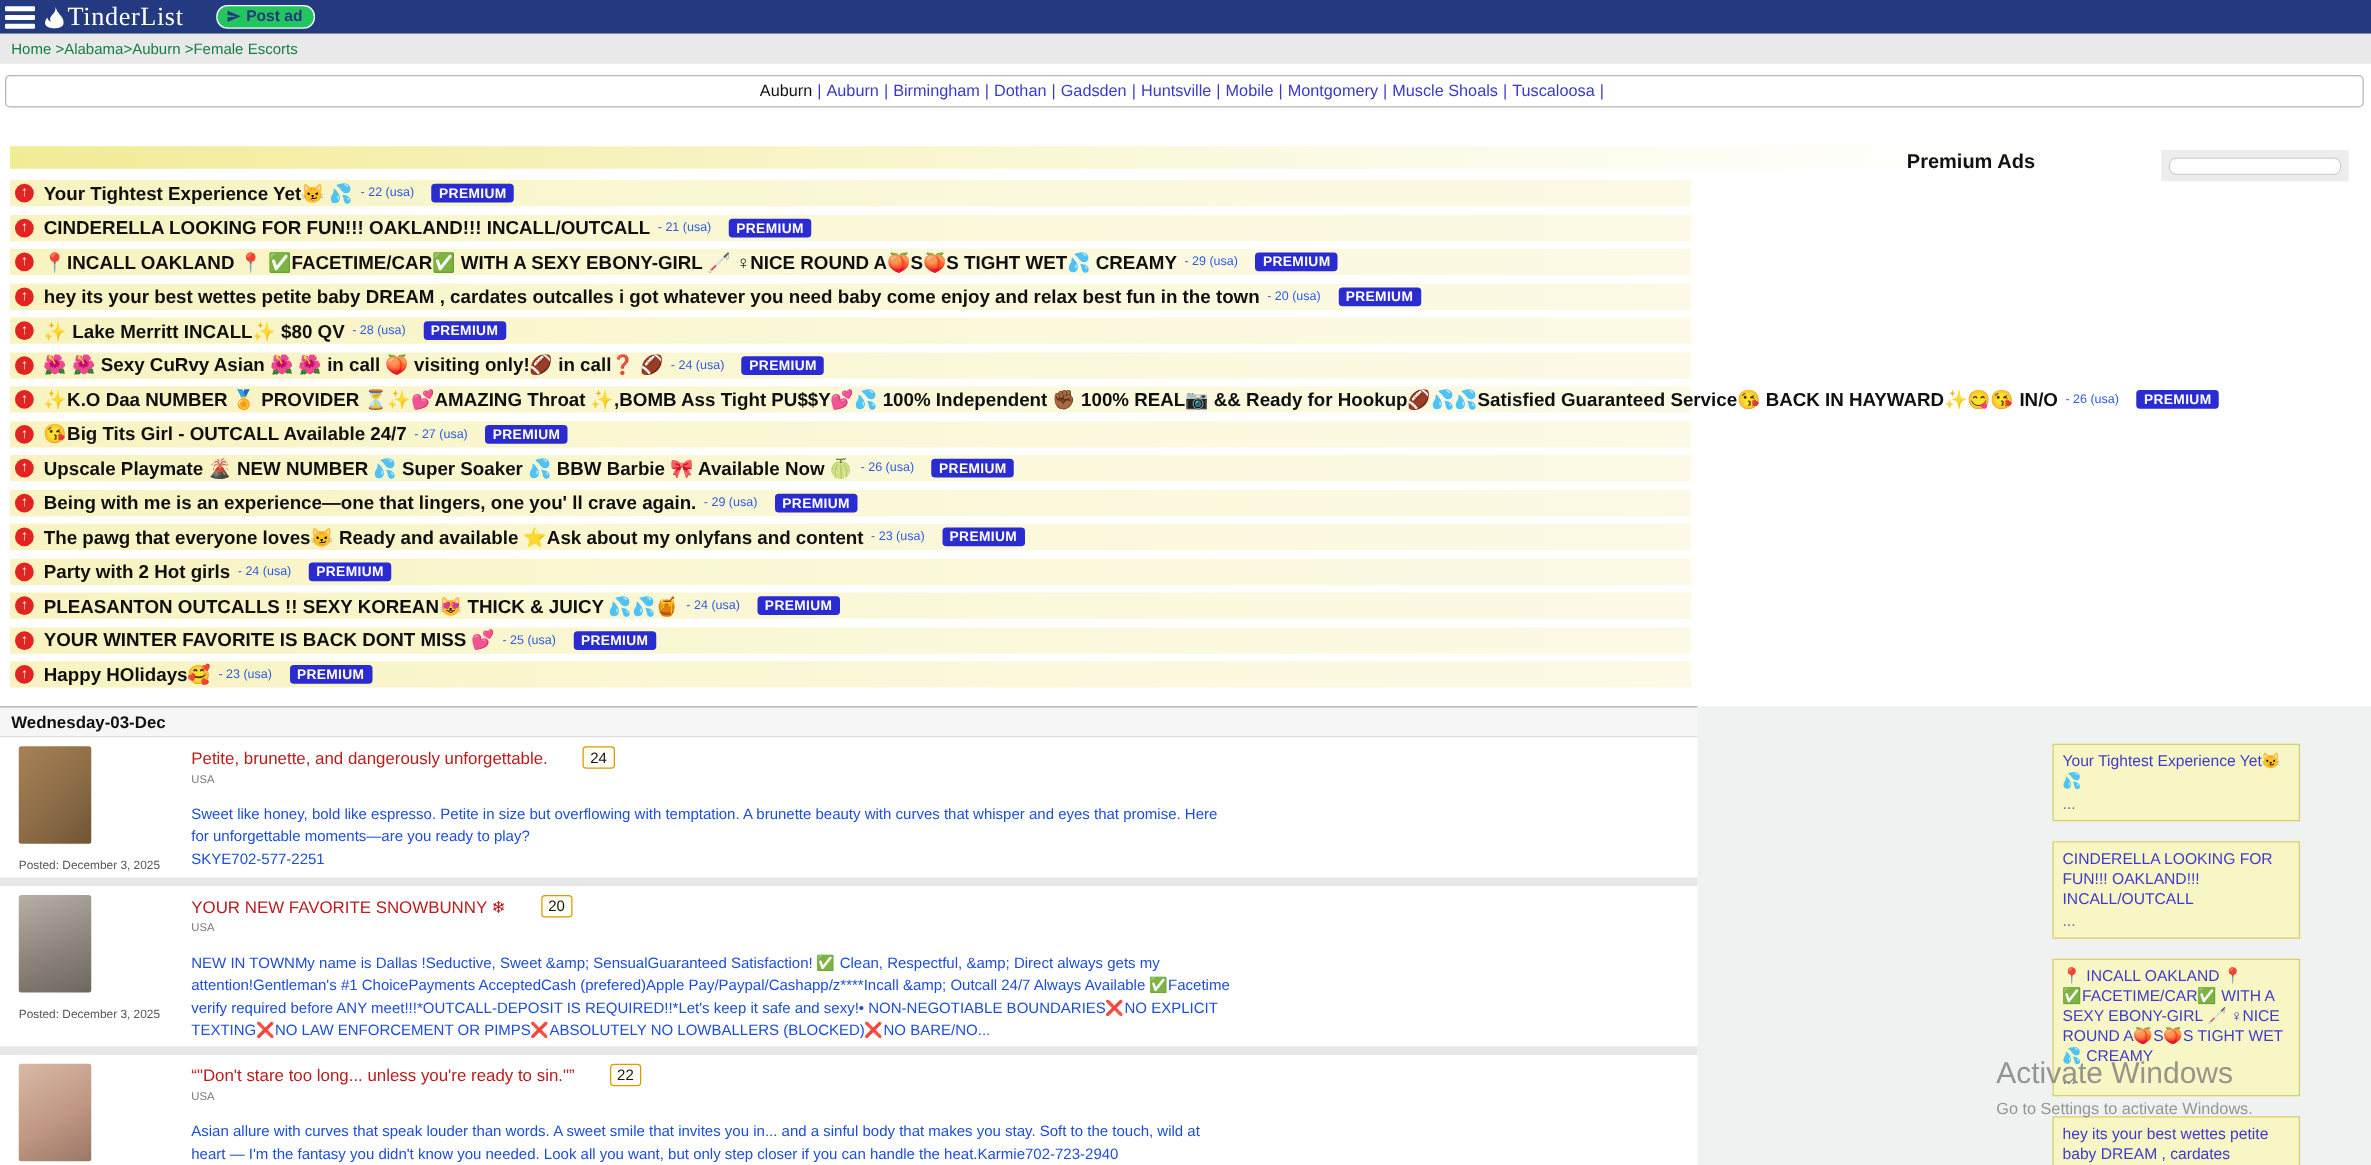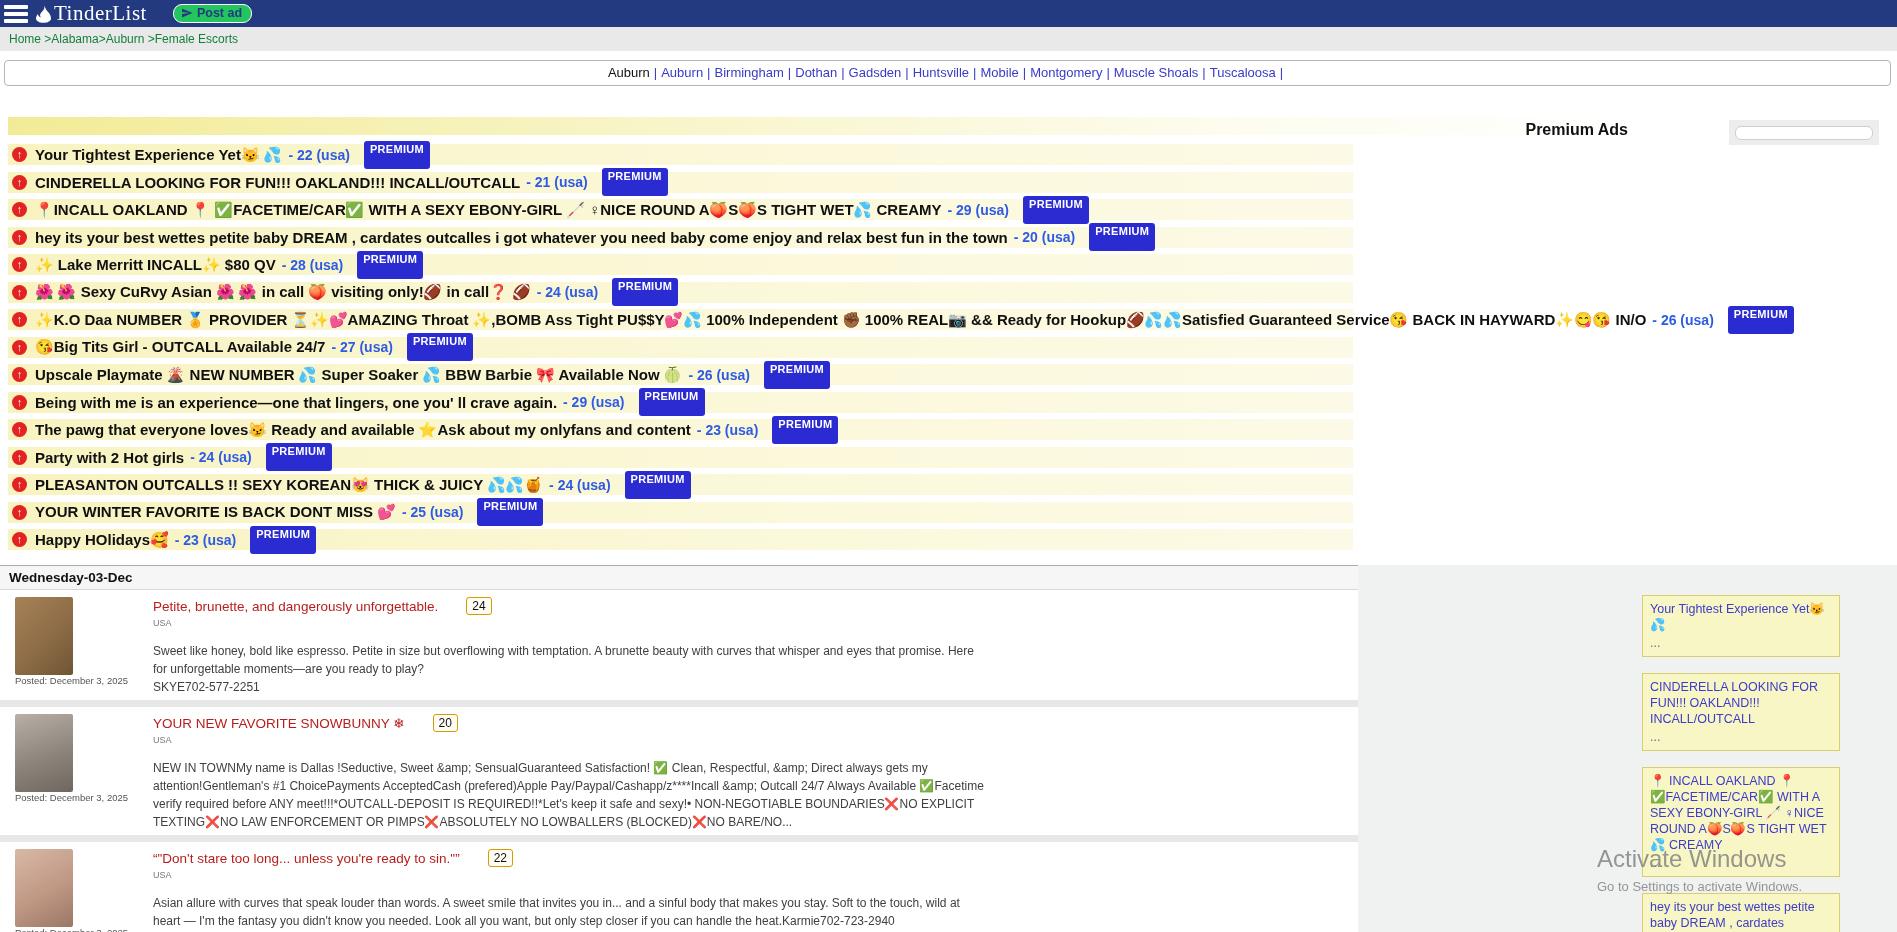--- a/index.html
+++ b/index.html
@@ -32,42 +32,42 @@
   
   .pheading{position:absolute;left:8px;top:117px;width:1620px;height:18px;
     background:linear-gradient(to right,#f2eb96,#f9f6cf 45%,#fdfcee 75%,#fff);
     font-weight:bold;font-size:16px;padding:4px 0 0 5px;box-sizing:border-box;text-align:right;}
   #premium-rows{position:absolute;left:8px;top:144px;width:1345px;}
   .prow{height:21px;margin-bottom:6.5px;display:flex;align-items:center;white-space:nowrap;
     background:linear-gradient(to right,#f8f3c0,#fbf8da 55%,#fcfae6);padding-left:4px;}
   .up{flex:0 0 15px;width:15px;height:15px;border-radius:50%;background:#e32222;color:#fff;
     font-size:11px;font-weight:bold;line-height:15px;text-align:center;margin-right:8px;cursor:pointer;}
   .ptitle{font-weight:bold;font-size:15px;color:#101010;cursor:pointer;}
-  .pmeta{font-weight:bold;font-size:14px;color:#2e5be6;margin-left:6px;}
+  .pmeta{font-weight:normal;font-size:10px;color:#2e5be6;margin-left:6px;}
   .pbadge{margin-left:14px;background:#2b2bd2;color:#fff;font-weight:bold;font-size:11px;
-    padding:2px 6px 14px;border-radius:3px;letter-spacing:.3px;cursor:pointer;text-align:right;}
+    padding:2px 6px 1px;border-radius:3px;letter-spacing:.3px;cursor:pointer;text-align:right;}
   
   #listwrap{position:absolute;left:0;top:565px;width:1358px;}
   .dateband{height:23px;background:#f6f6f6;border-top:1px solid #ababab;
     border-bottom:1px solid #d8d8d8;font-size:13.5px;line-height:23px;padding-left:9px;font-weight:bold;}
   .strip{height:7px;background:#e7e7e7;}
   .listing{display:flex;padding:7px 10px 4px 15px;background:#fff;}
   .thumbcol{flex:0 0 62px;}
   .thumb{width:58px;height:78px;border-radius:2px;cursor:pointer;}
   .t0{background:linear-gradient(135deg,#a78257,#8a6a45 60%,#6f5435);}
   .t1{background:linear-gradient(160deg,#b8b0a6,#8d857b 55%,#6e675f);}
   .t2{background:linear-gradient(150deg,#d8b9a6,#c09884 55%,#9a7766);}
-  .posted{font-size:9.5px;color:#555;margin-top:0;white-space:nowrap;}
+  .posted{font-size:9.5px;color:#555;margin-top:12px;white-space:nowrap;}
   .lbody{margin-left:25px;width:835px;}
   .trow{display:flex;align-items:center;}
   .ltitle{color:#b91c1c;font-size:13.5px;text-decoration:none;cursor:pointer;}
   .agebadge{margin-left:28px;border:1px solid #d79b00;border-radius:3px;background:#fffdf5;
     font-size:12px;padding:0 5px;line-height:16px;color:#111;}
   .usa{font-size:9px;color:#777;margin:3px 0 14px;}
-  .ldesc{font-size:12px;color:#404040;line-height:1.5;white-space:pre-line;}
+  .ldesc{font-size:12px;color:#1d4ed8;line-height:1.5;white-space:pre-line;}
   
   .grayright{position:absolute;left:1358px;top:565px;right:0;bottom:0;background:#f0f1f1;}
   .adstrip{position:absolute;left:1729px;top:120px;width:150px;height:25px;background:#ededed;}
   .adscroll{position:absolute;left:6px;top:6px;width:136px;height:12px;background:#fff;
     border:1px solid #cfcfcf;border-radius:6px;cursor:pointer;}
   #sidebar{position:absolute;left:1642px;top:595px;width:198px;z-index:2;}
   .sbox{background:#f8f6c4;border:1px solid #d8d06e;padding:5px 7px;margin-bottom:16px;
     font-size:12.5px;line-height:1.28;color:#3c3ccc;cursor:pointer;}
   .sbox .more{color:#6a6ab0;margin-top:2px;}
   

